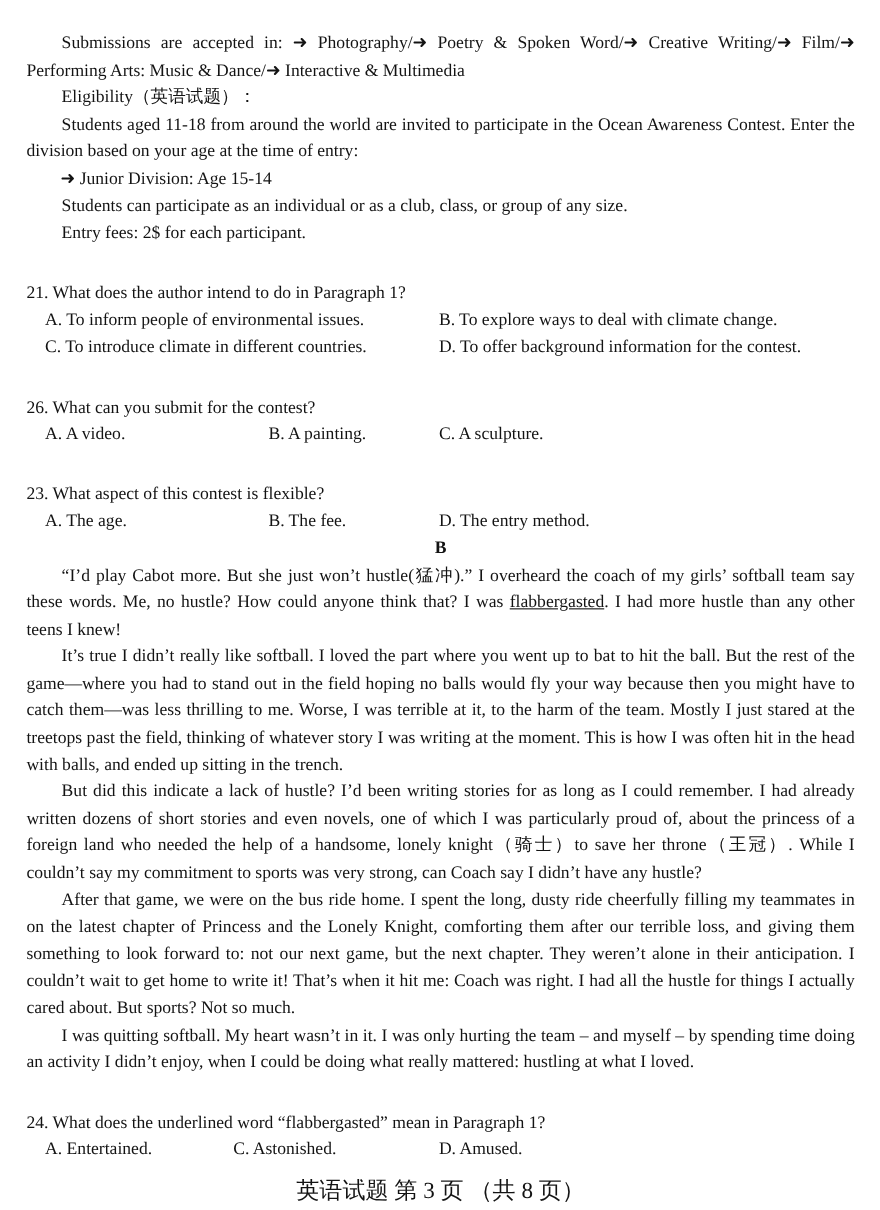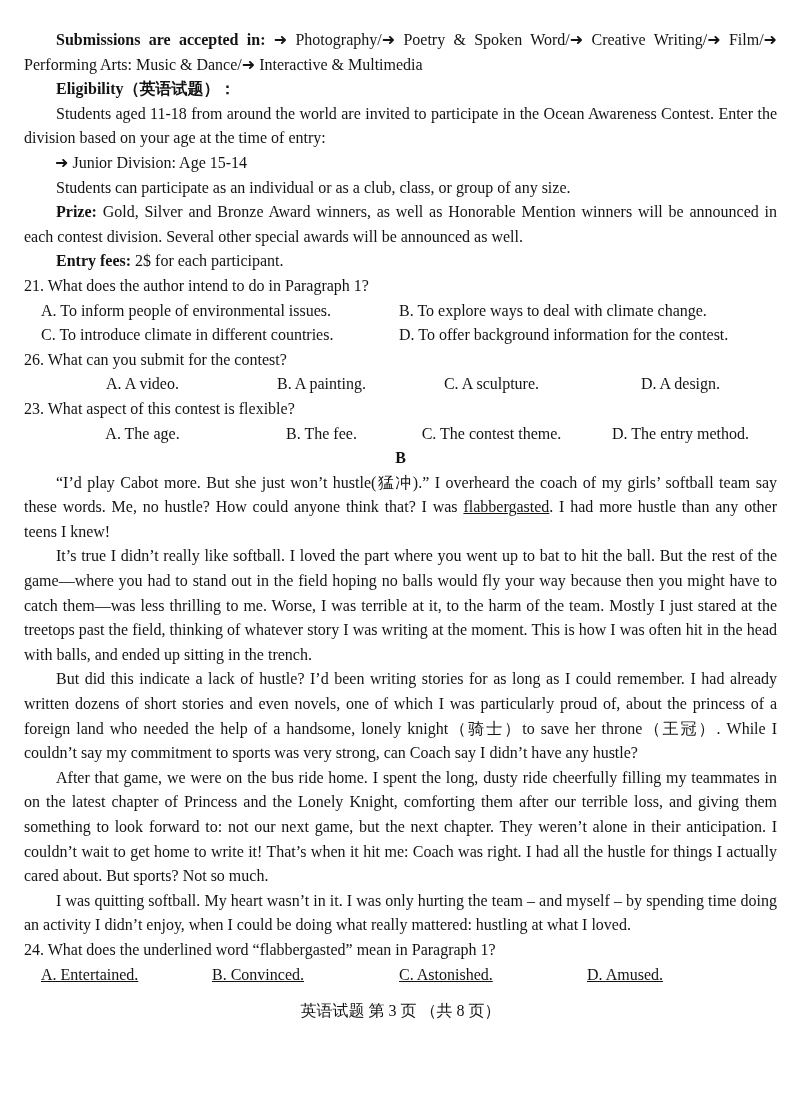--- a/index.html
+++ b/index.html
@@ -9,67 +9,64 @@
     min-height: 1100px;
     margin: 0 auto;
     font-family: "Liberation Serif", "DejaVu Serif", "DejaVu Sans", serif;
     font-size: 16px;
     line-height: 24.6px;
     color: #131313;
     padding: 28px 23px 0 24px;
   }
   .para { text-align: justify; }
   .indent { text-indent: 32px; }
-  .bold { font-weight: bold; }
+  .bold { font-weight: normal; }
   .arrow-line { padding-left: 31px; text-align: left; }
   .section-header { text-align: center; font-weight: bold; }
   .q-block { text-align: left; }
-  .q-stem { text-align: left; }
+  .q-stem { text-align: left; margin-top: 30px; }
   .q-options-2 {
     display: grid;
     grid-template-columns: 358px 1fr;
     padding-left: 17px;
   }
   .q-options-4 {
     display: grid;
     grid-template-columns: 203px 155px 185px 1fr;
     padding-left: 17px;
-    text-align: center;
   }
   .q-options-4b {
     display: grid;
     grid-template-columns: 171px 187px 188px 1fr;
     padding-left: 17px;
-    text-decoration: underline;
   }
   .opt { white-space: nowrap; }
   .underlined { text-decoration: underline; }
   .footer {
     text-align: center;
     margin-top: 12px;
-    font-size: 16px;
+    font-size: 21px;
   }
 </style>
 </head>
 <body>
 
 <div class="page">
 
 
   <p class="para indent"><span class="bold">Submissions are accepted in:</span><span> ➜ Photography/➜ Poetry &amp; Spoken Word/➜ Creative Writing/➜ Film/➜ Performing Arts: Music &amp; Dance/➜ Interactive &amp; Multimedia</span></p>
 
   <p class="para indent"><span class="bold">Eligibility（英语试题）：</span></p>
 
   <p class="para indent">Students aged 11-18 from around the world are invited to participate in the Ocean Awareness Contest. Enter the division based on your age at the time of entry:</p>
 
   <p class="para arrow-line">➜ Junior Division: Age 15-14</p>
 
   <p class="para indent">Students can participate as an individual or as a club, class, or group of any size.</p>
 
-  <p class="para indent"><span class="bold">Prize:</span><span> Gold, Silver and Bronze Award winners, as well as Honorable Mention winners will be announced in each contest division. Several other special awards will be announced as well.</span></p>
 
   <p class="para indent"><span class="bold">Entry fees:</span><span> 2$ for each participant.</span></p>
 
   <div class="q-block">
     <p class="q-stem">21. What does the author intend to do in Paragraph 1?</p>
     <div class="q-options-2">
       <span class="opt">A. To inform people of environmental issues.</span>
       <span class="opt">B. To explore ways to deal with climate change.</span>
     </div>
     <div class="q-options-2">
@@ -77,51 +74,48 @@
       <span class="opt">D. To offer background information for the contest.</span>
     </div>
   </div>
 
   <div class="q-block">
     <p class="q-stem">26. What can you submit for the contest?</p>
     <div class="q-options-4">
       <span class="opt">A. A video.</span>
       <span class="opt">B. A painting.</span>
       <span class="opt">C. A sculpture.</span>
-      <span class="opt">D. A design.</span>
     </div>
   </div>
 
   <div class="q-block">
     <p class="q-stem">23. What aspect of this contest is flexible?</p>
     <div class="q-options-4">
       <span class="opt">A. The age.</span>
       <span class="opt">B. The fee.</span>
-      <span class="opt">C. The contest theme.</span>
       <span class="opt">D. The entry method.</span>
     </div>
   </div>
 
   <p class="section-header">B</p>
 
   <p class="para indent"><span>“I’d play Cabot more. But she just won’t hustle(猛冲).” I overheard the coach of my girls’ softball team say these words. Me, no hustle? How could anyone think that? I was </span><span class="underlined">flabbergasted</span><span>. I had more hustle than any other teens I knew!</span></p>
 
   <p class="para indent">It’s true I didn’t really like softball. I loved the part where you went up to bat to hit the ball. But the rest of the game—where you had to stand out in the field hoping no balls would fly your way because then you might have to catch them—was less thrilling to me. Worse, I was terrible at it, to the harm of the team. Mostly I just stared at the treetops past the field, thinking of whatever story I was writing at the moment. This is how I was often hit in the head with balls, and ended up sitting in the trench.</p>
 
   <p class="para indent">But did this indicate a lack of hustle? I’d been writing stories for as long as I could remember. I had already written dozens of short stories and even novels, one of which I was particularly proud of, about the princess of a foreign land who needed the help of a handsome, lonely knight（骑士）to save her throne（王冠）. While I couldn’t say my commitment to sports was very strong, can Coach say I didn’t have any hustle?</p>
 
   <p class="para indent">After that game, we were on the bus ride home. I spent the long, dusty ride cheerfully filling my teammates in on the latest chapter of Princess and the Lonely Knight, comforting them after our terrible loss, and giving them something to look forward to: not our next game, but the next chapter. They weren’t alone in their anticipation. I couldn’t wait to get home to write it! That’s when it hit me: Coach was right. I had all the hustle for things I actually cared about. But sports? Not so much.</p>
 
   <p class="para indent">I was quitting softball. My heart wasn’t in it. I was only hurting the team – and myself – by spending time doing an activity I didn’t enjoy, when I could be doing what really mattered: hustling at what I loved.</p>
 
   <div class="q-block">
     <p class="q-stem">24. What does the underlined word “flabbergasted” mean in Paragraph 1?</p>
     <div class="q-options-4b">
       <span class="opt">A. Entertained.</span>
-      <span class="opt">B. Convinced.</span>
       <span class="opt">C. Astonished.</span>
       <span class="opt">D. Amused.</span>
     </div>
   </div>
 
   <p class="footer">英语试题 第 3 页 （共 8 页）</p>
 
 </div>
 
 </body></html>

